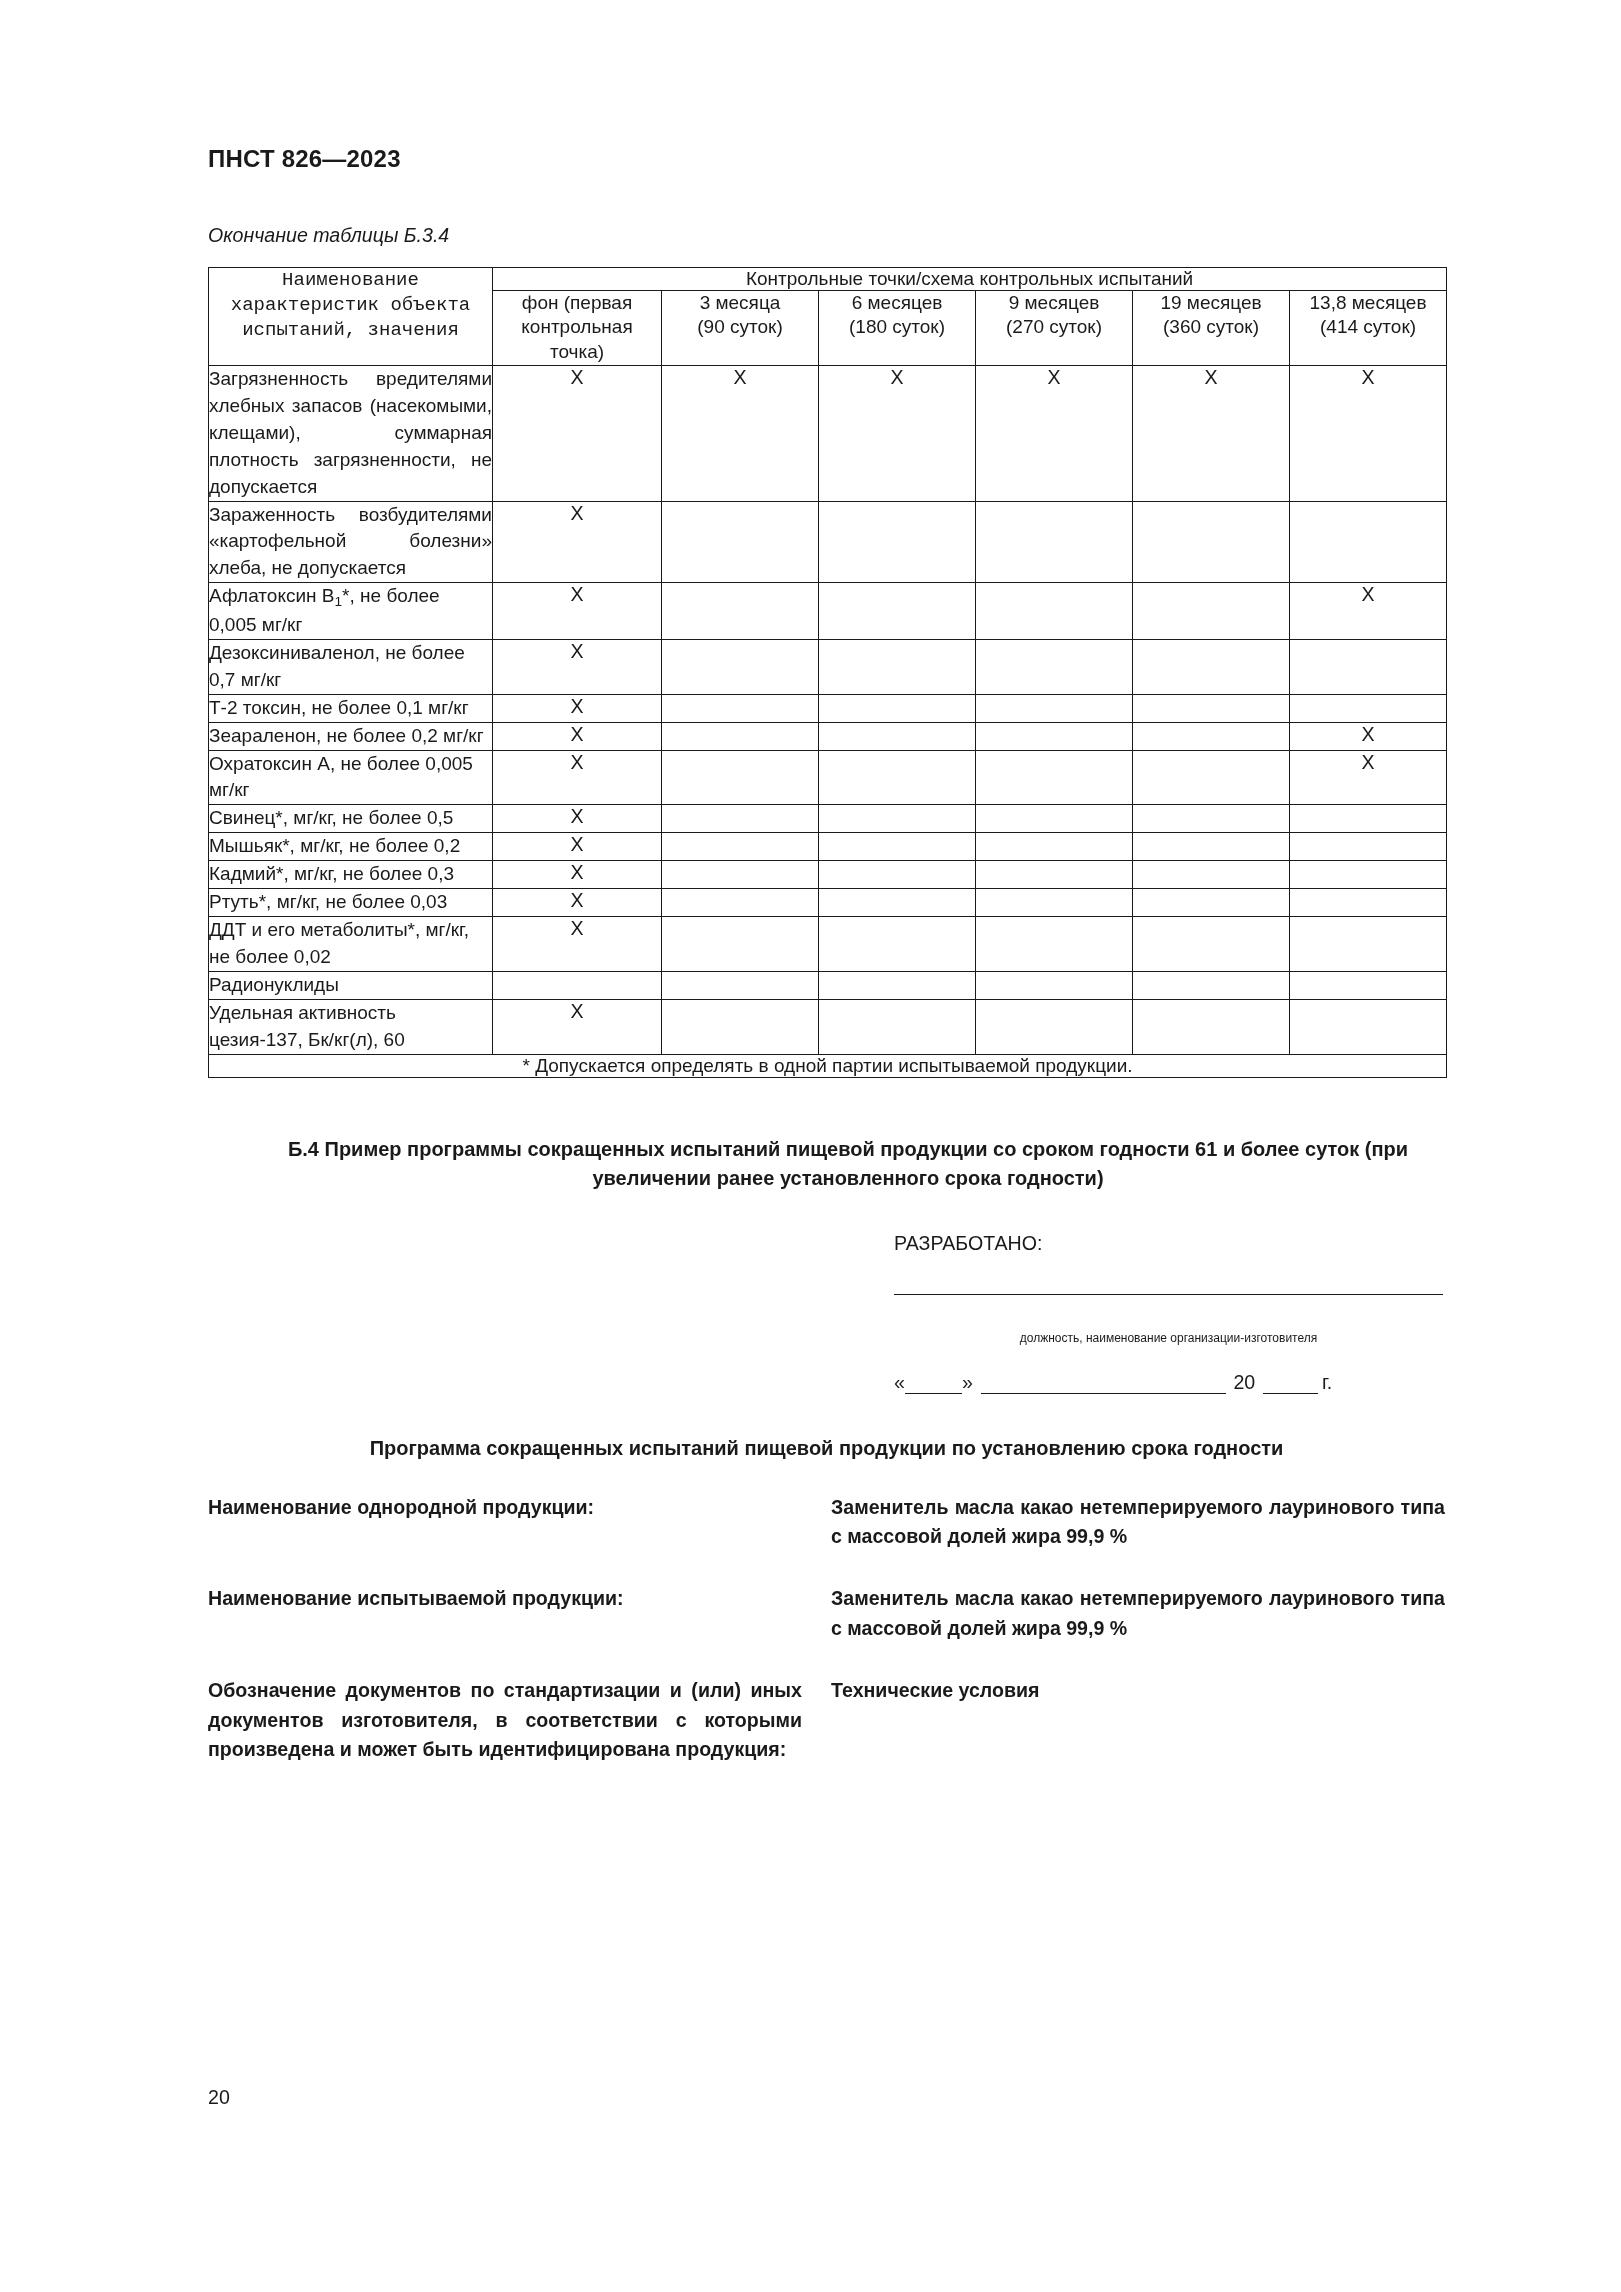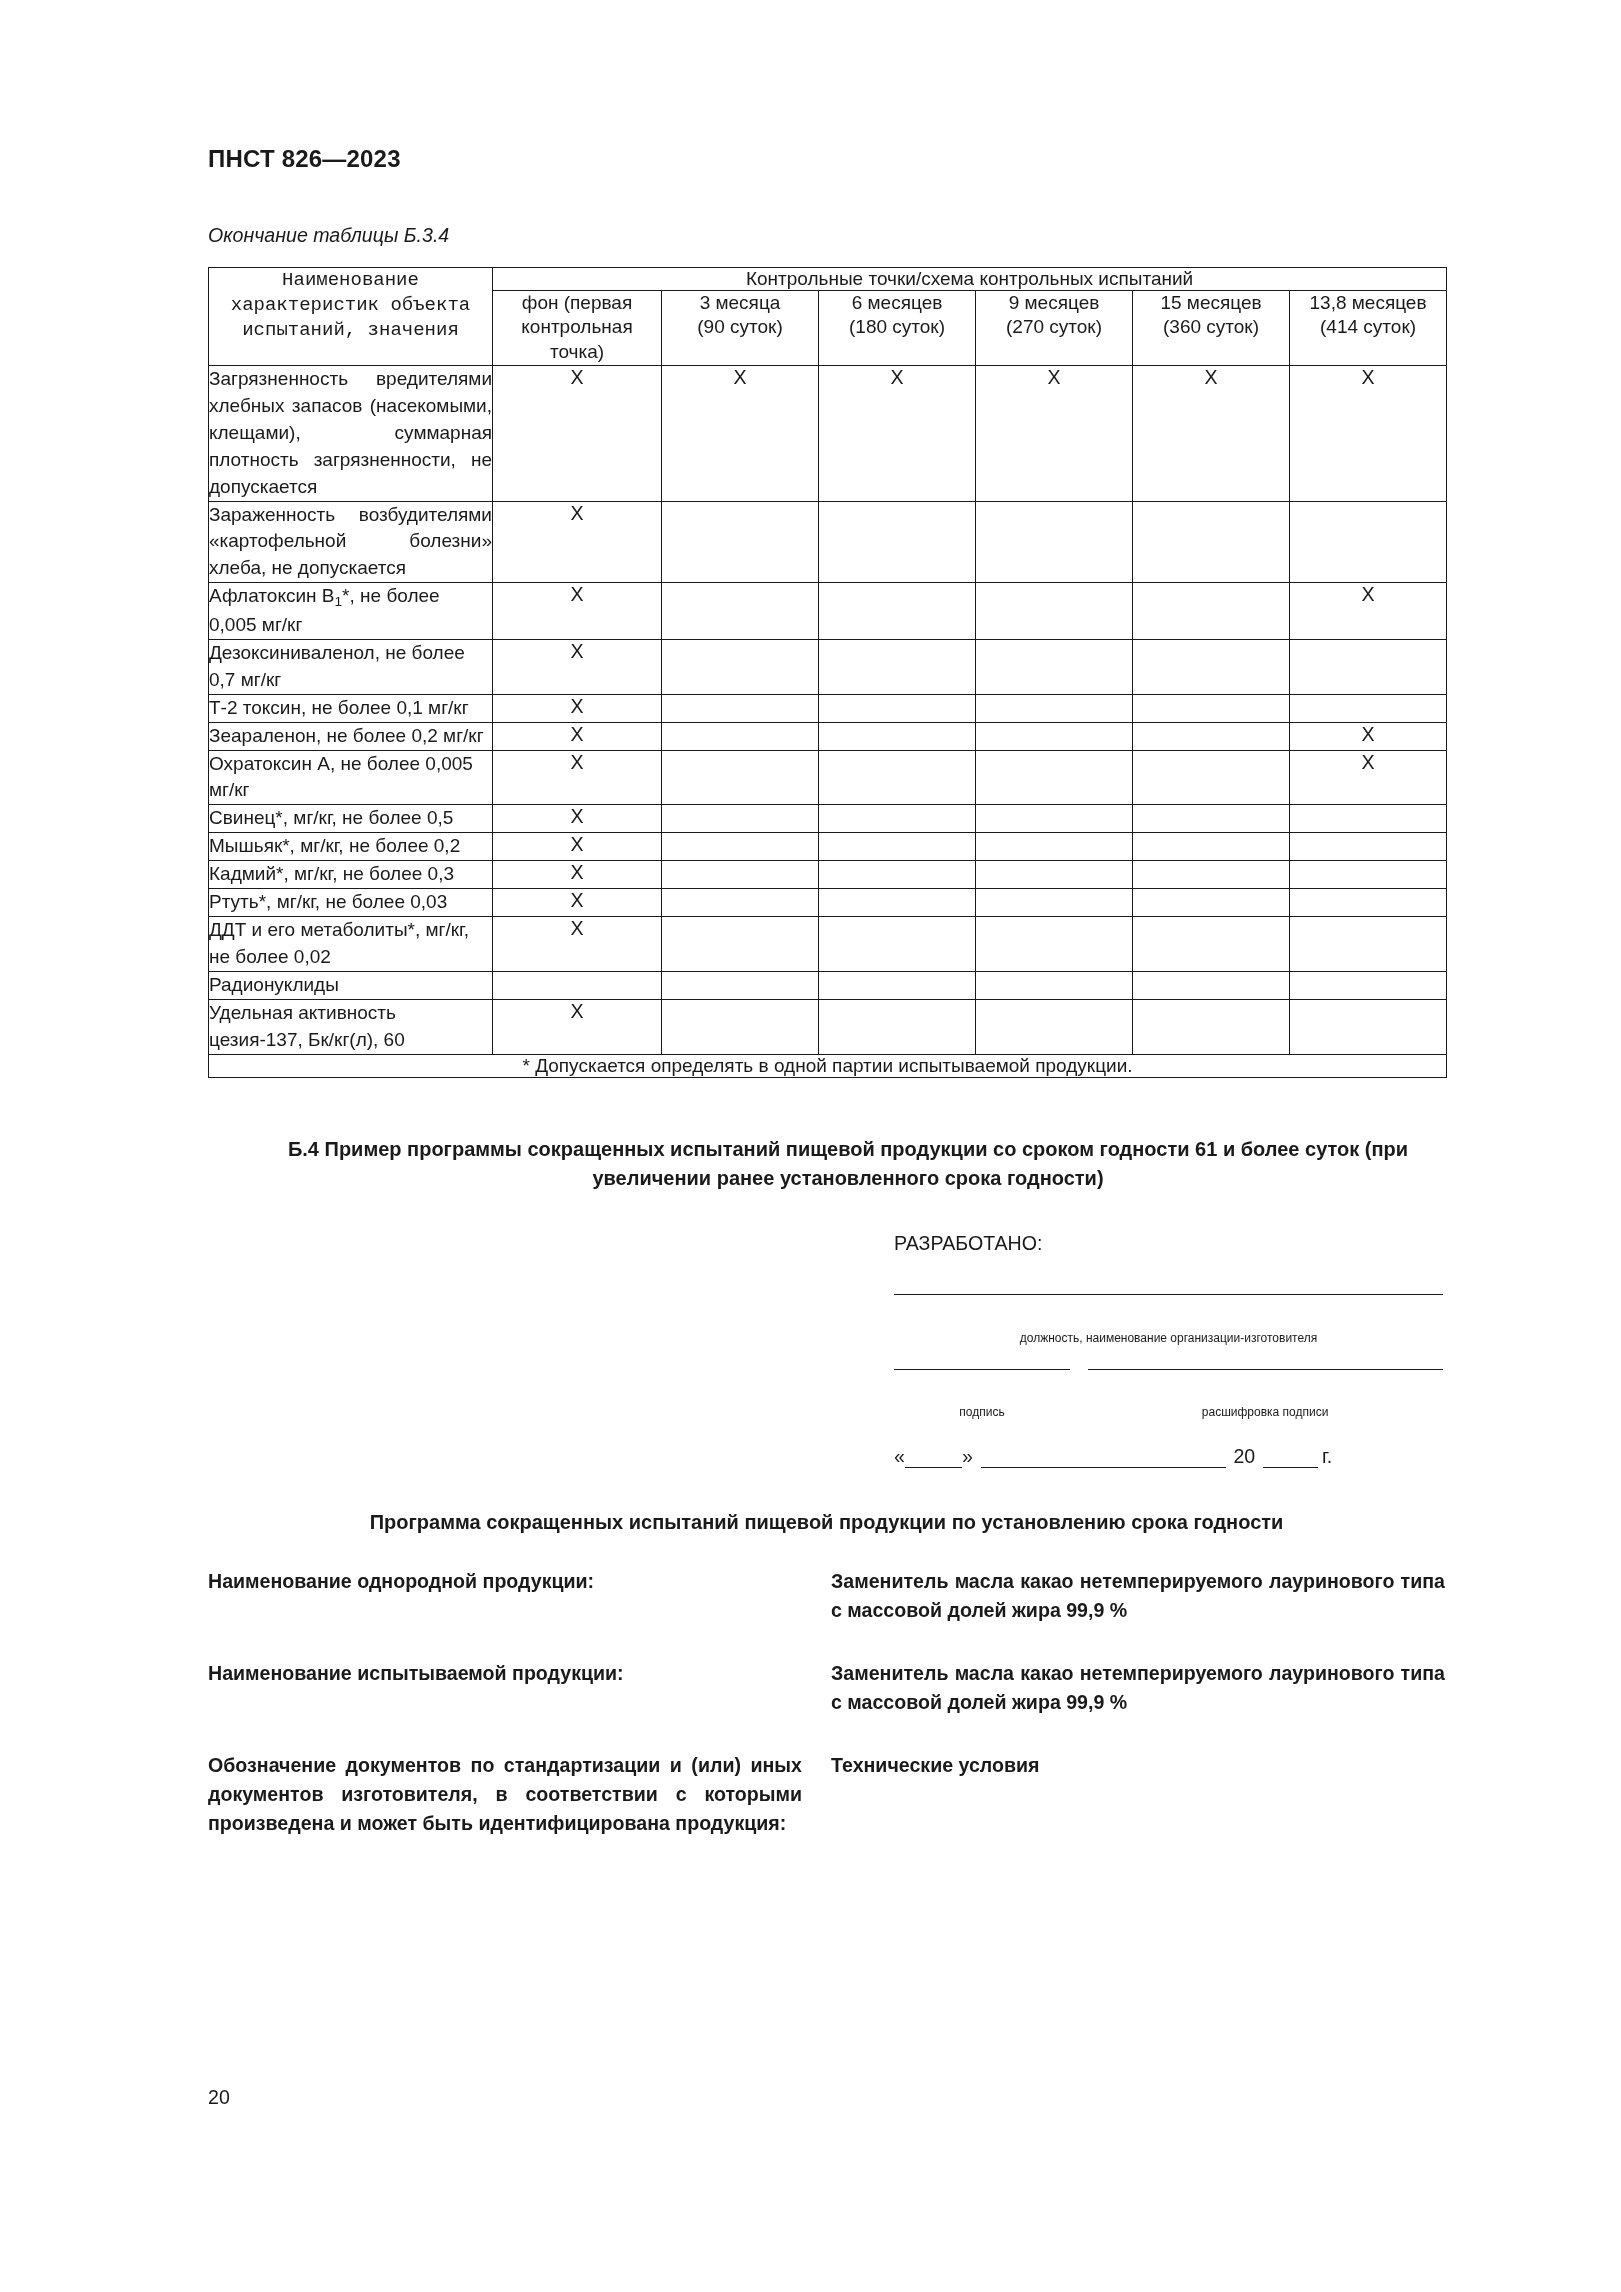--- a/index.html
+++ b/index.html
@@ -212,21 +212,21 @@
         </th>
         <th class="hdr-sub">
           <span>6 месяцев</span><br>
           <span>(180 суток)</span>
         </th>
         <th class="hdr-sub">
           <span>9 месяцев</span><br>
           <span>(270 суток)</span>
         </th>
         <th class="hdr-sub">
-          <span>15 месяцев</span><br>
+          <span>19 месяцев</span><br>
           <span>(360 суток)</span>
         </th>
         <th class="hdr-sub">
           <span>13,8 месяцев</span><br>
           <span>(414 суток)</span>
         </th>
       </tr>
     </thead>
     <tbody id="ctrl-body">
         <tr>
@@ -366,30 +366,20 @@
   <div class="sec-head">Б.4 Пример программы сокращенных испытаний пищевой продукции со сроком годности 61 и более суток (при увеличении ранее установленного срока годности)</div>
 
   <div class="dev-block">
     <div class="dev-title">РАЗРАБОТАНО:</div>
 
     <div>
       <div class="rule rule-full"></div>
       <div class="cap">должность, наименование организации-изготовителя</div>
     </div>
 
-    <div class="sig-row">
-      <div class="sig-a">
-        <div class="rule"></div>
-        <div class="cap">подпись</div>
-      </div>
-      <div class="sig-b">
-        <div class="rule"></div>
-        <div class="cap">расшифровка подписи</div>
-      </div>
-    </div>
 
     <div class="date-line">
       <span>«</span>
       <span class="ul-xs"></span>
       <span>»</span>
       <span class="ul-lg"></span>
       <span>20</span>
       <span class="ul-sm"></span>
       <span>г.</span>
     </div>

